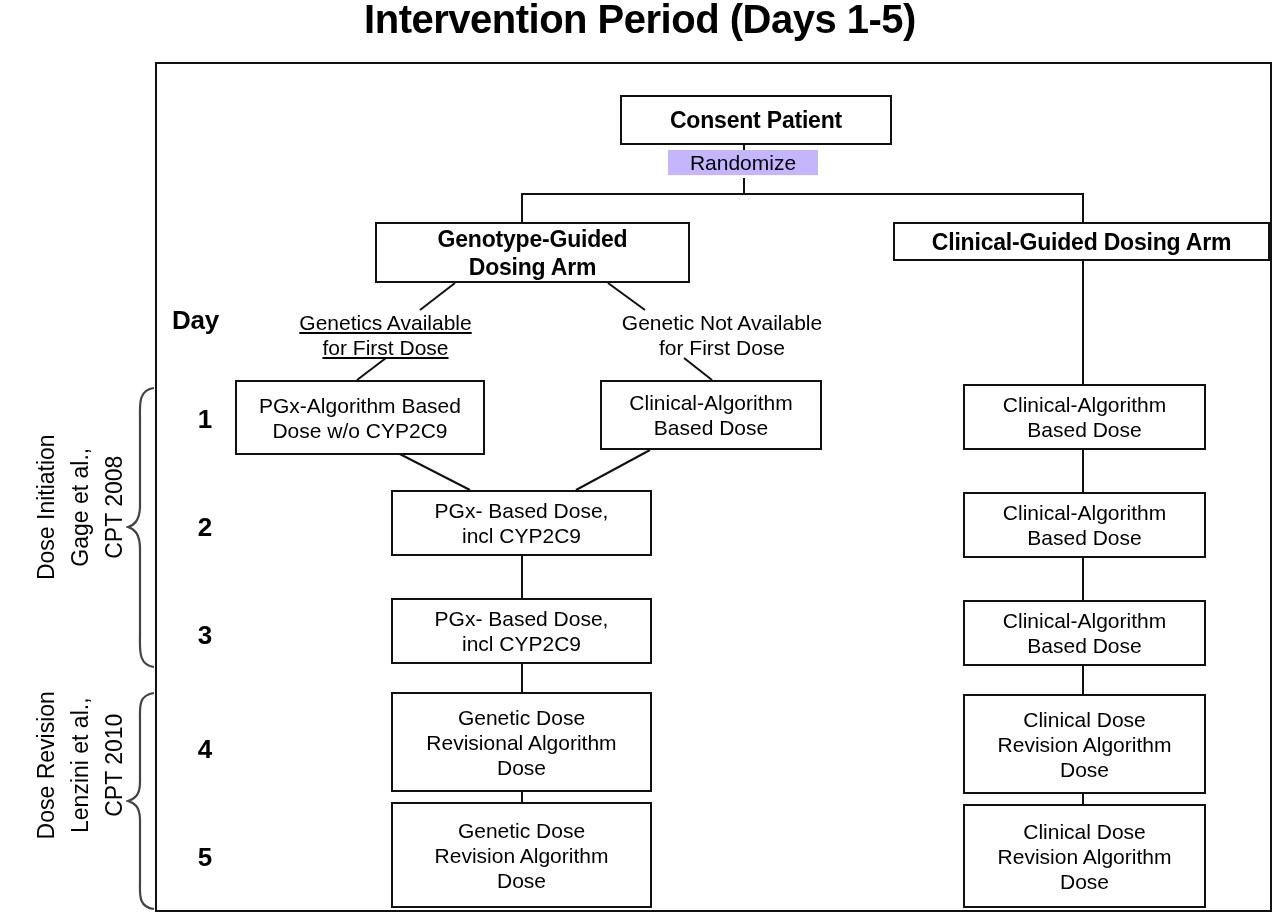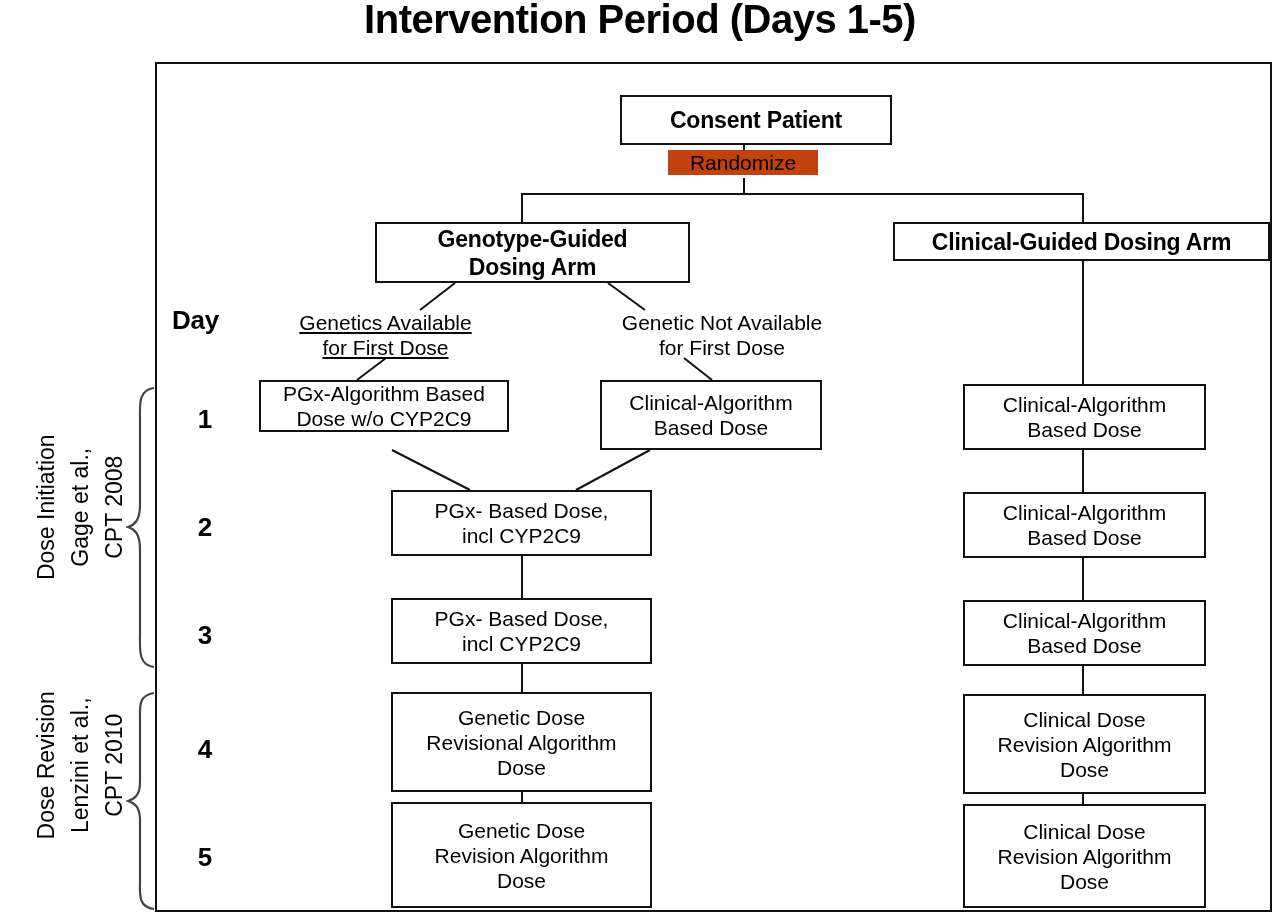--- a/index.html
+++ b/index.html
@@ -87,21 +87,21 @@
   }
   .diag line { stroke: #111111; stroke-width: 2; }
 
   
   .label {
     position: absolute;
     text-align: center;
     font-size: 21px;
     line-height: 25px;
     z-index: 4;
-    background: #c2410c;
+    background: #c4b5fd;
     white-space: pre-line;
   }
   .label.nobg { background: transparent; }
 
   
   #day-head {
     position: absolute;
     font-size: 26px;
     font-weight: bold;
     letter-spacing: -0.3px;
@@ -185,21 +185,21 @@
     <span>Genotype-Guided
 Dosing Arm</span>
   </div>
 
   <div class="label nobg" style="left:288px; top:310px; width:195px;text-decoration:underline;">Genetics Available
 for First Dose</div>
 
   <div class="label nobg" style="left:606px; top:310px; width:232px;">Genetic Not Available
 for First Dose</div>
 
-  <div class="node" style="left:259px; top:380px; width:250px; height:52px;">
+  <div class="node" style="left:235px; top:380px; width:250px; height:75px;">
     <span>PGx-Algorithm Based
 Dose w/o CYP2C9</span>
   </div>
 
   <div class="node" style="left:600px; top:380px; width:222px; height:70px;">
     <span>Clinical-Algorithm
 Based Dose</span>
   </div>
 
   <div class="node" style="left:963px; top:384px; width:243px; height:66px;">

